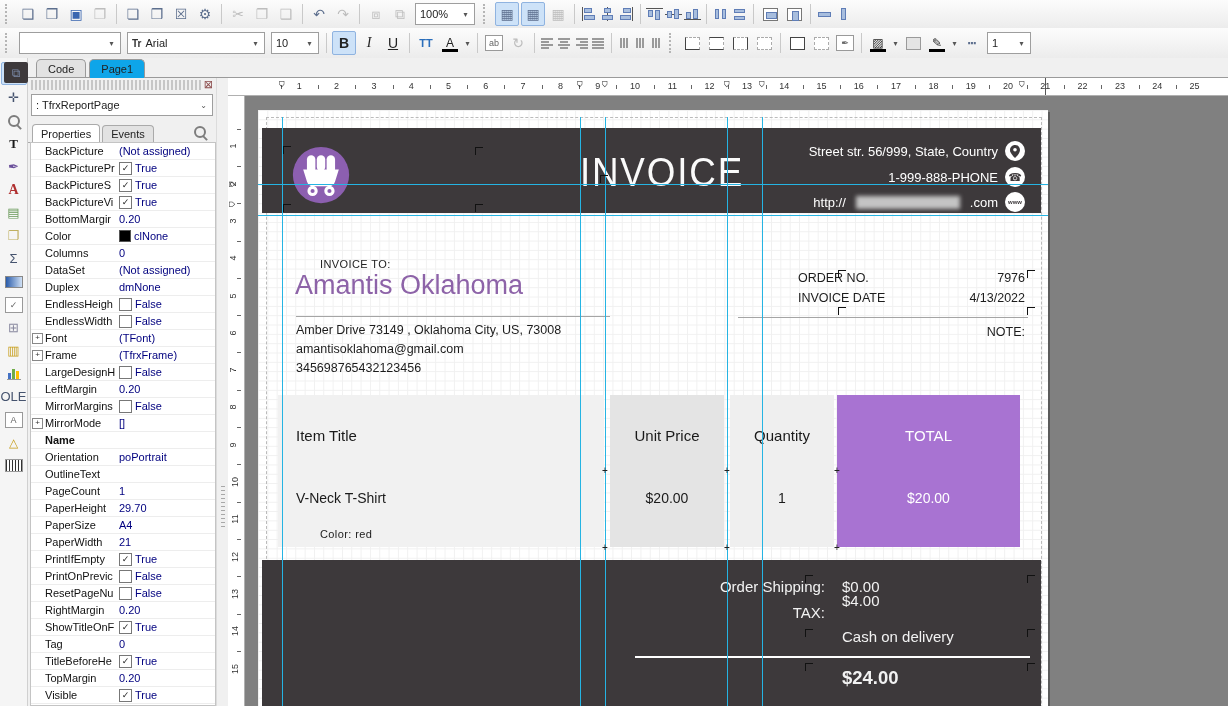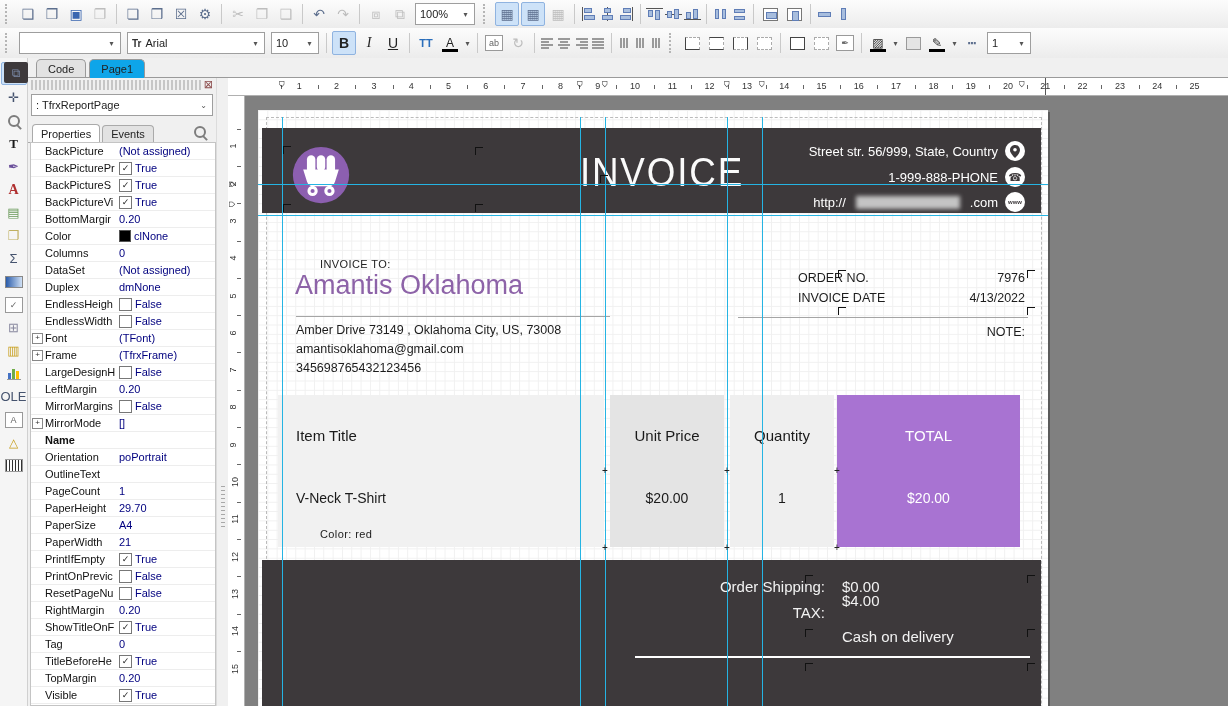--- a/index.html
+++ b/index.html
@@ -973,20 +973,21 @@
       <div class="tcell ctr" style="left:579px;width:183px;color:#fff">$20.00</div>
       <div class="lab" style="left:38px;top:418px">Color: red</div>
 
       <div class="band" id="footband">
         <div class="flab" style="top:18px">Order Shipping:</div>
         <div class="fval" style="top:18px">$0.00</div>
         <div class="flab" style="top:44px">TAX:</div>
         <div class="fval" style="top:32px">$4.00</div>
         <div class="fval" style="top:68px">Cash on delivery</div>
         <div class="fline"></div>
+        <div class="fval gbig" style="top:107px">$24.00</div>
       </div>
     <div class="vguide" style="left: 24px;"></div>
         <div class="vguide" style="left: 322px;"></div>
         <div class="vguide" style="left: 347px;"></div>
         <div class="vguide" style="left: 469px;"></div>
         <div class="vguide" style="left: 504px;"></div>
         <div class="hguide" style="top: 74px;"></div>
         <div class="hguide" style="top: 105px;"></div>
         <div class="cmark" style="left: 25px; top: 36px;"></div>
         <div class="cmark" style="left: 217px; top: 37px;"></div>

